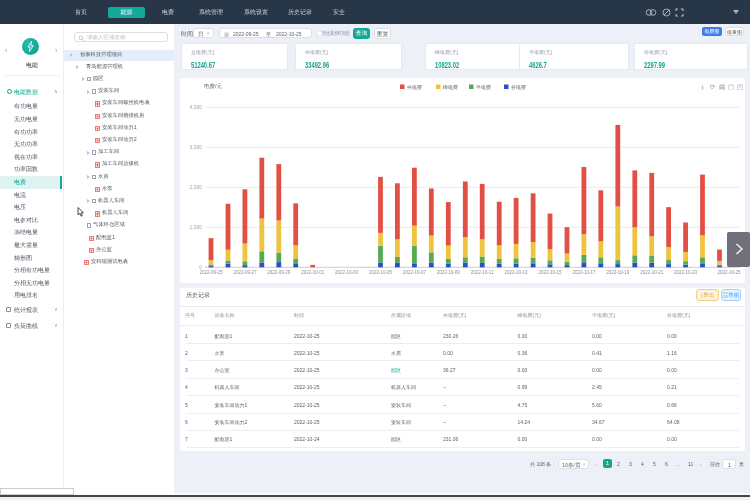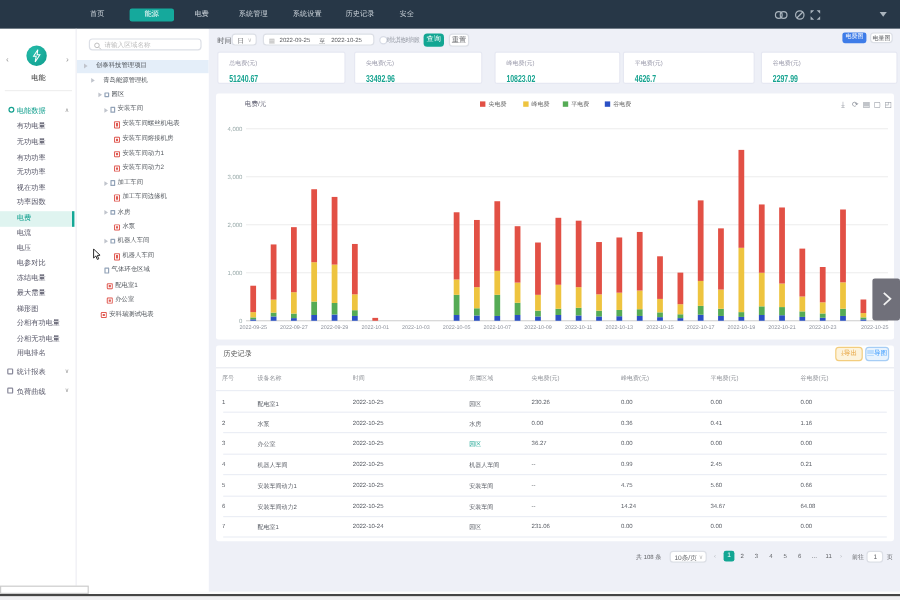--- a/index.html
+++ b/index.html
@@ -172,21 +172,21 @@
 
 <div style="position:absolute;left:0;top:25px">
   <div class="card" style="left:181px">
       <div class="cl">总电费(元)</div>
       <div class="cv">51240.67</div>
     </div>
   <div class="card" style="left:295px">
       <div class="cl">尖电费(元)</div>
       <div class="cv">33492.96</div>
     </div>
-  <div class="card" style="left:412px;width:105px">
+  <div class="card" style="left:425px;width:105px">
       <div class="cl">峰电费(元)</div>
       <div class="cv">10823.02</div>
     </div>
   <div class="card" style="left:519px;width:110px">
       <div class="cl">平电费(元)</div>
       <div class="cv">4626.7</div>
     </div>
   <div class="card" style="left:634px;width:114px">
       <div class="cl">谷电费(元)</div>
       <div class="cv">2297.99</div>

